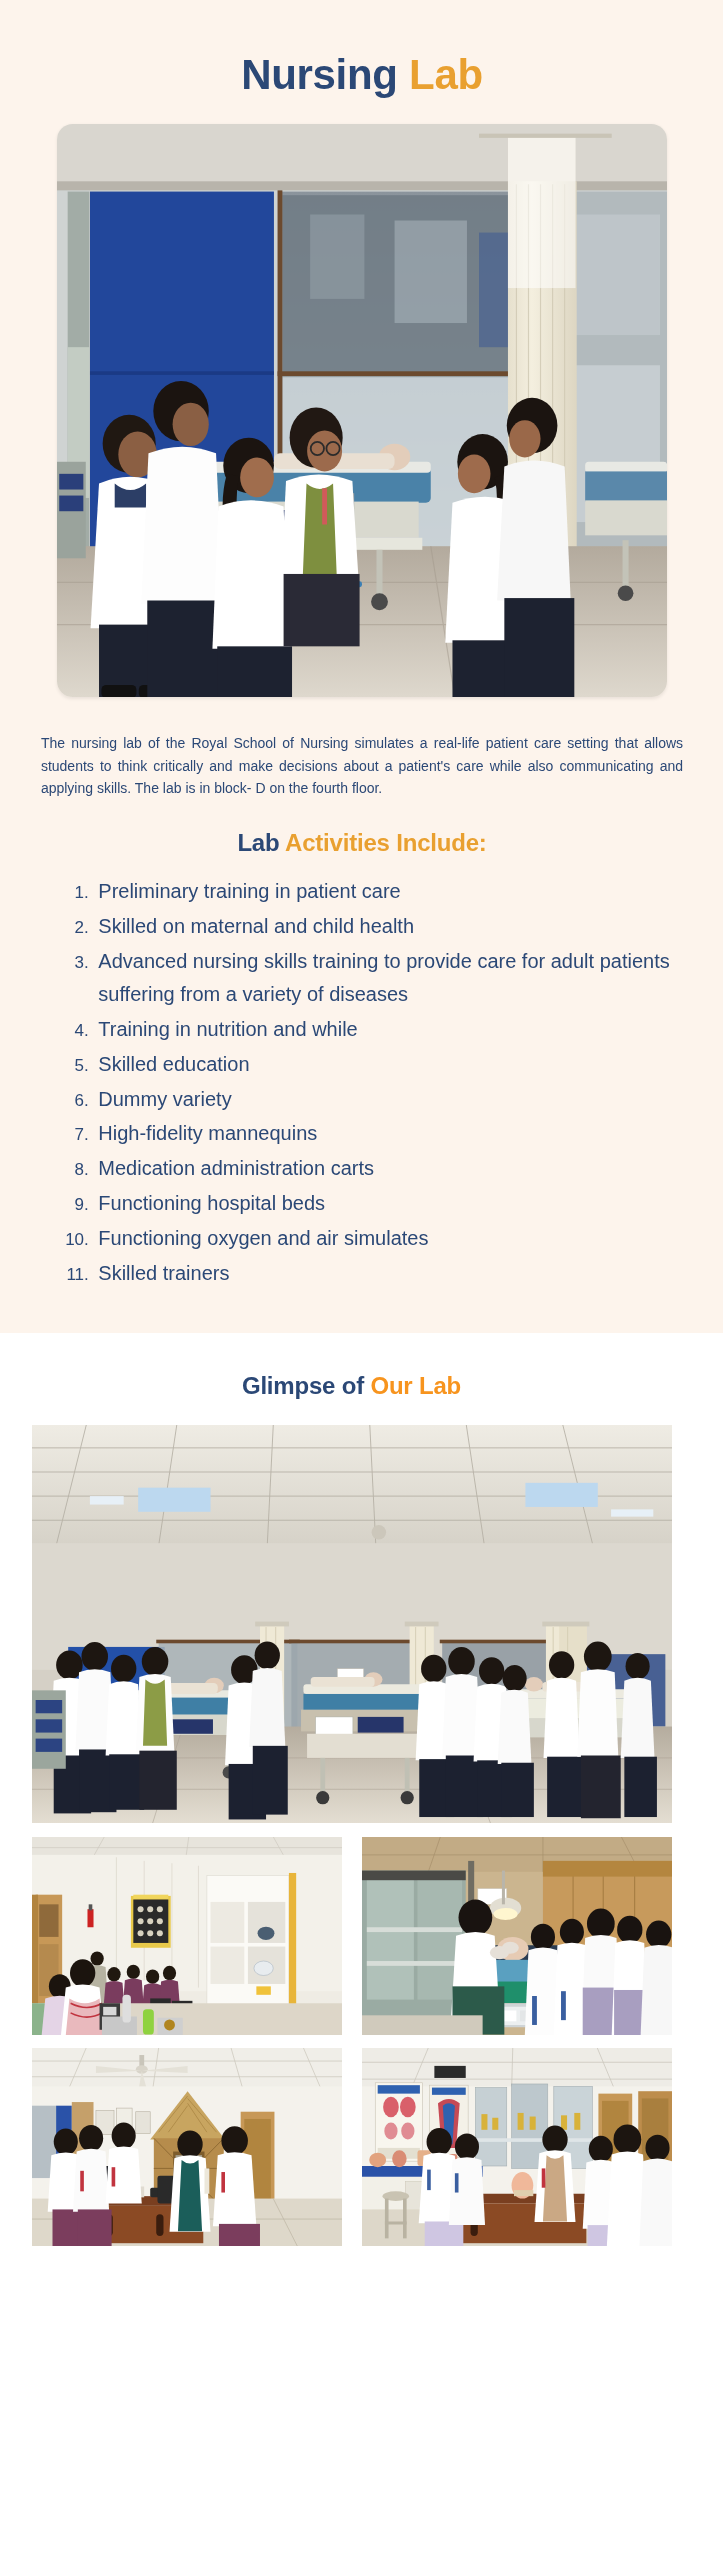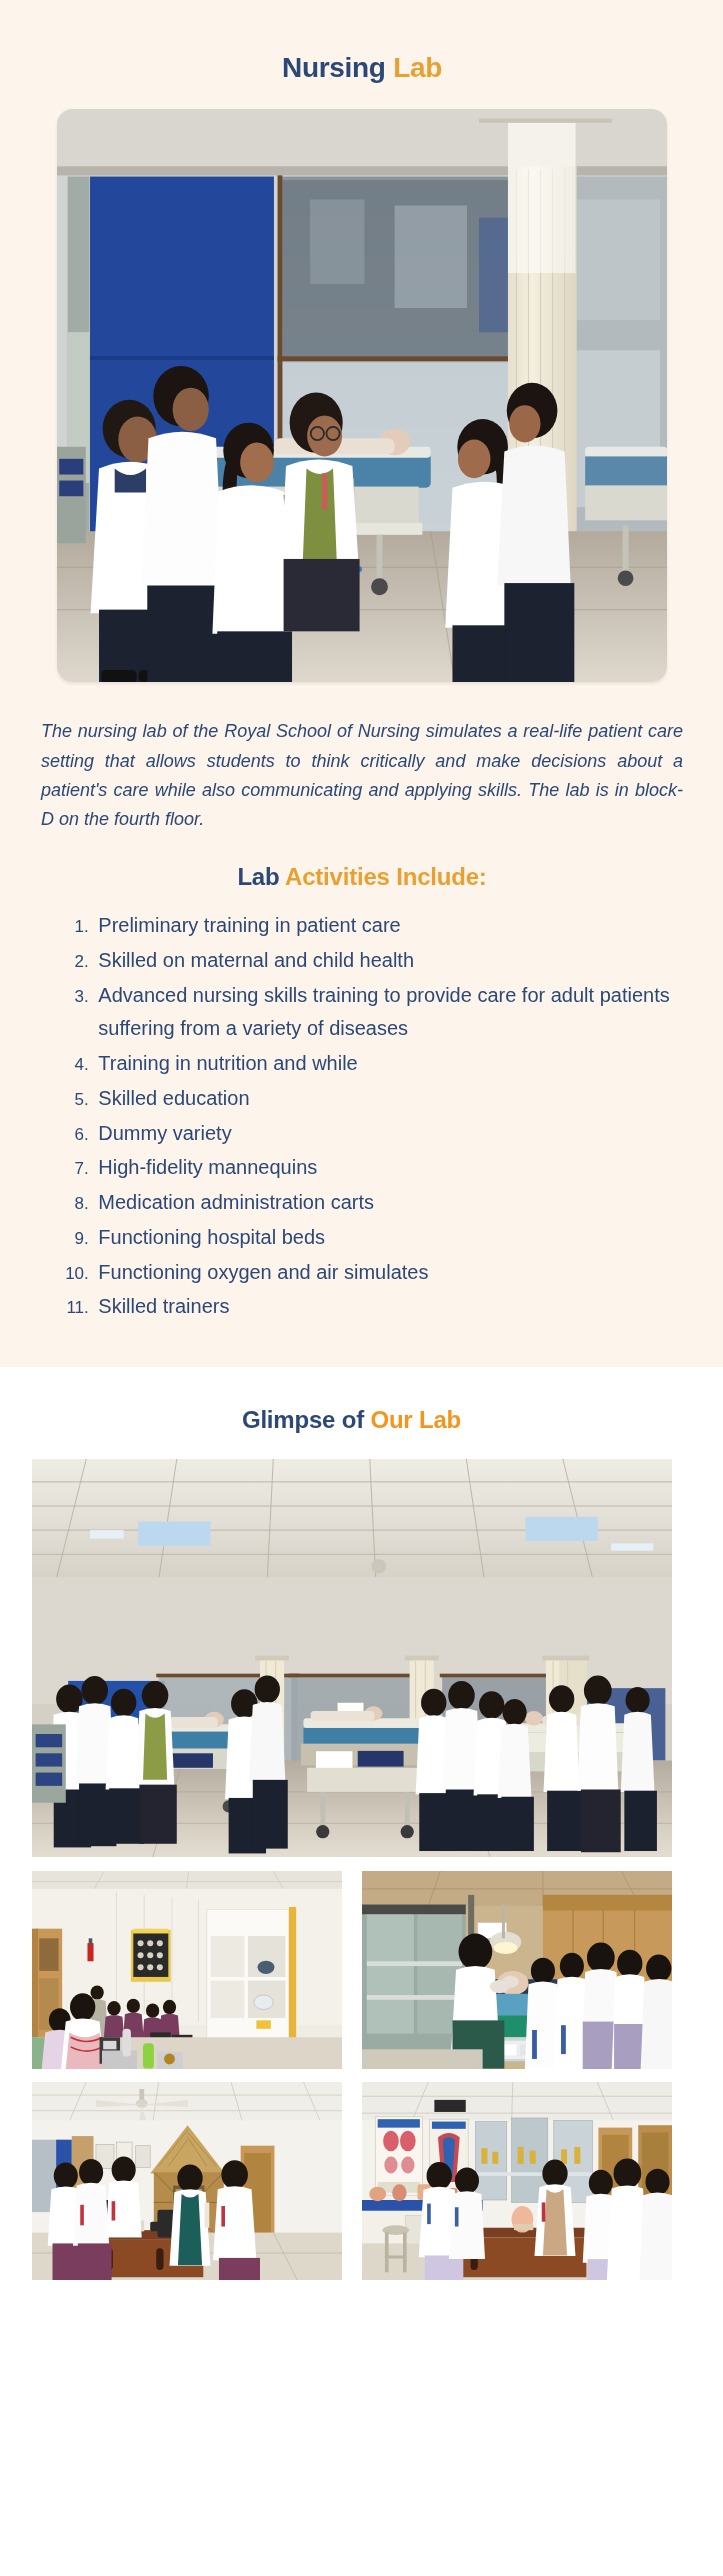--- a/index.html
+++ b/index.html
@@ -14,21 +14,21 @@
   
   .cream-section {
     background: #fdf4ec;
     width: 724px;
     padding: 0 0 42px 0;
   }
 
   .page-title {
     text-align: center;
     padding-top: 53px;
-    font-size: 28px;
+    font-size: 42px;
     font-weight: 700;
     letter-spacing: -0.3px;
     line-height: 1.05;
   }
   .t-navy  { color: #2b4876; }
   .t-amber { color: #e9a030; }
   .t-orange{ color: #f7941e; }
 
   
   .hero-wrap {
@@ -40,25 +40,24 @@
     position: relative;
     box-shadow: 0 1.2px 3.6px rgba(0,0,0,.08);
   }
 
   
   .body-copy {
     width: 647px;
     margin: 35px auto 0 auto;
     padding: 0 2.4px;
     color: #2b4876;
-    font-size: 18px;
+    font-size: 14px;
     line-height: 1.62;
     text-align: justify;
     font-weight: 400;
-    font-style: italic;
   }
 
   .sub-title {
     width: 647px;
     margin: 29px auto 0 auto;
     padding: 0 2.4px;
     font-size: 24px;
     font-weight: 700;
     letter-spacing: -0.2px;
     text-align: center;

